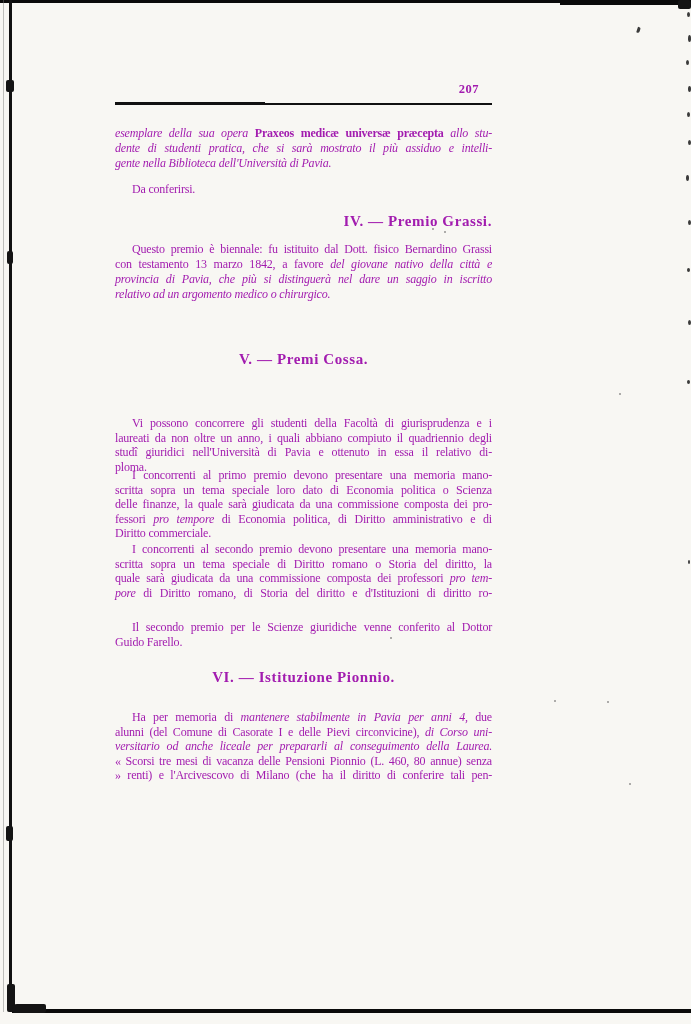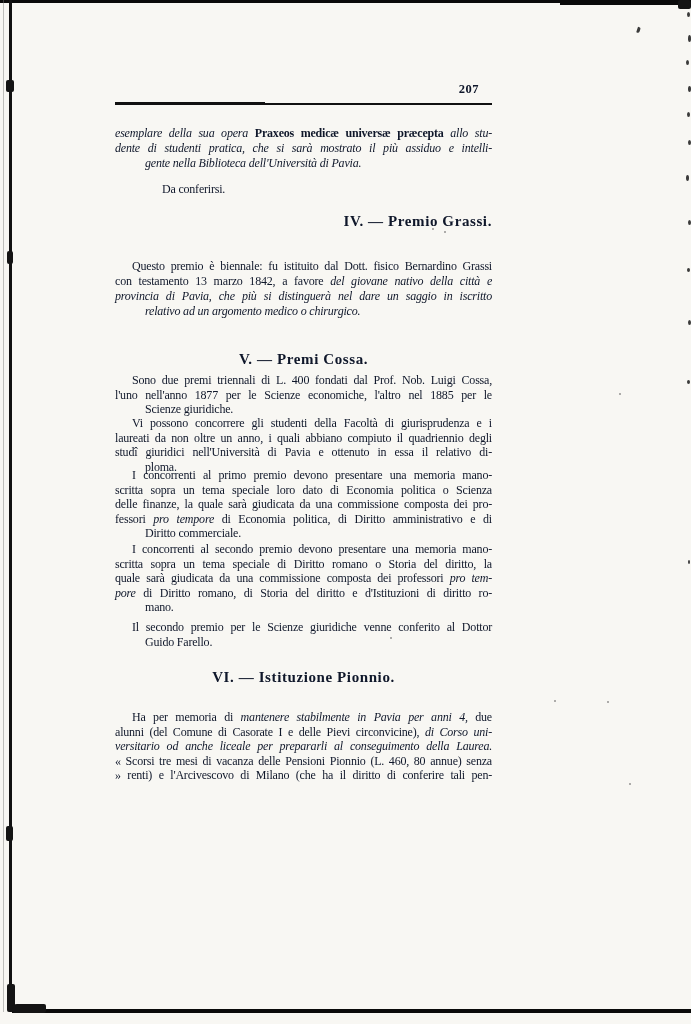--- a/index.html
+++ b/index.html
@@ -1,30 +1,30 @@
 <!DOCTYPE html>
 <html><head>
 <meta charset="utf-8">
 <style>
   html,body{margin:0;padding:0;background:#e8e6e0;}
   .scan-page{
     position:relative;width:691px;height:1024px;margin:0 auto;
     background:#f8f7f3;overflow:hidden;
-    font-family:"Liberation Serif","DejaVu Serif",serif;color:#0f172a;
+    font-family:"Liberation Serif","DejaVu Serif",serif;color:#a21caf;
   }
   
   .pagenum{position:absolute;top:82px;left:115px;width:364px;text-align:right;
     font-weight:bold;font-size:12.5px;letter-spacing:.5px;}
   .rule{position:absolute;top:103px;left:115px;width:377px;height:2px;background:#111;}
   .rule:before{content:"";position:absolute;left:0;top:-1px;width:150px;height:2px;background:#111;}
   .block{position:absolute;left:115px;width:377px;font-size:12px;line-height:14.5px;
     letter-spacing:-0.2px;}
   .lh15{line-height:15px;}
   .tline{text-align:justify;text-align-last:justify;height:auto;white-space:normal;}
-  .tline.lastline{text-align-last:left;margin-left:30px;}
+  .tline.lastline{text-align-last:left;}
   .tline.indent{text-indent:17px;}
   .it{font-style:italic;}
   .bd{font-weight:bold;font-style:normal;}
   .heading{position:absolute;left:115px;width:377px;margin:0;text-align:center;
     font-weight:bold;font-size:15px;letter-spacing:.6px;line-height:18px;}
   
   .edge-top{position:absolute;top:0;left:0;width:691px;height:3px;background:#0a0a0a;}
   .edge-top-r{position:absolute;top:0;left:560px;width:131px;height:5px;background:#0a0a0a;}
   .edge-left{position:absolute;top:0;left:9px;width:3px;height:1012px;background:#111;}
   .edge-left-faint{position:absolute;top:0;left:3px;width:1px;height:1012px;background:#777;opacity:.45;}
@@ -77,52 +77,46 @@
   <div class="block lh15" style="top:126px;">
       <div class="tline"><span class="it">esemplare della sua opera </span><span class="bd">Praxeos medicæ universæ præcepta</span><span class="it"> allo stu-</span></div>
       <div class="tline"><span class="it">dente di studenti pratica, che si sarà mostrato il più assiduo e intelli-</span></div>
       <div class="tline lastline"><span class="it">gente nella Biblioteca dell'Università di Pavia.</span></div>
     </div>
   <div class="block lh15" style="top:182px;">
       <div class="tline lastline indent"><span>Da conferirsi.</span></div>
     </div>
 
   <h2 class="heading" style="top:212px;text-align:right;">IV. — Premio Grassi.</h2>
-  <div class="block lh15" style="top:259px;">
+  <div class="block lh15" style="top:242px;">
       <div class="tline indent"><span>Questo premio è biennale: fu istituito dal Dott. fisico Bernardino Grassi</span></div>
       <div class="tline"><span>con testamento 13 marzo 1842, a favore </span><span class="it">del giovane nativo della città e</span></div>
       <div class="tline"><span class="it">provincia di Pavia, che più si distinguerà nel dare un saggio in iscritto</span></div>
       <div class="tline lastline"><span class="it">relativo ad un argomento medico o chirurgico.</span></div>
     </div>
 
   <h2 class="heading" style="top:350px;">V. — Premi Cossa.</h2>
-  <div class="block" style="top:373px;">
-      <div class="tline indent"><span>Sono due premi triennali di L. 400 fondati dal Prof. Nob. Luigi Cossa,</span></div>
-      <div class="tline"><span>l'uno nell'anno 1877 per le Scienze economiche, l'altro nel 1885 per le</span></div>
-      <div class="tline lastline"><span>Scienze giuridiche.</span></div>
-    </div>
   <div class="block" style="top:416px;">
       <div class="tline indent"><span>Vi possono concorrere gli studenti della Facoltà di giurisprudenza e i</span></div>
       <div class="tline"><span>laureati da non oltre un anno, i quali abbiano compiuto il quadriennio degli</span></div>
       <div class="tline"><span>studî giuridici nell'Università di Pavia e ottenuto in essa il relativo di-</span></div>
       <div class="tline lastline"><span>ploma.</span></div>
     </div>
   <div class="block" style="top:468px;">
       <div class="tline indent"><span>I concorrenti al primo premio devono presentare una memoria mano-</span></div>
       <div class="tline"><span>scritta sopra un tema speciale loro dato di Economia politica o Scienza</span></div>
       <div class="tline"><span>delle finanze, la quale sarà giudicata da una commissione composta dei pro-</span></div>
       <div class="tline"><span>fessori </span><span class="it">pro tempore</span><span> di Economia politica, di Diritto amministrativo e di</span></div>
       <div class="tline lastline"><span>Diritto commerciale.</span></div>
     </div>
   <div class="block" style="top:542px;">
       <div class="tline indent"><span>I concorrenti al secondo premio devono presentare una memoria mano-</span></div>
       <div class="tline"><span>scritta sopra un tema speciale di Diritto romano o Storia del diritto, la</span></div>
       <div class="tline"><span>quale sarà giudicata da una commissione composta dei professori </span><span class="it">pro tem-</span></div>
       <div class="tline"><span class="it">pore</span><span> di Diritto romano, di Storia del diritto e d'Istituzioni di diritto ro-</span></div>
-      <div class="tline lastline"><span>mano.</span></div>
     </div>
   <div class="block" style="top:620px;">
       <div class="tline indent"><span>Il secondo premio per le Scienze giuridiche venne conferito al Dottor</span></div>
       <div class="tline lastline"><span>Guido Farello.</span></div>
     </div>
 
   <h2 class="heading" style="top:668px;">VI. — Istituzione Pionnio.</h2>
   <div class="block" style="top:710px;">
       <div class="tline indent"><span>Ha per memoria di </span><span class="it">mantenere stabilmente in Pavia per anni 4,</span><span> due</span></div>
       <div class="tline"><span>alunni (del Comune di Casorate I e delle Pievi circonvicine), </span><span class="it">di Corso uni-</span></div>

